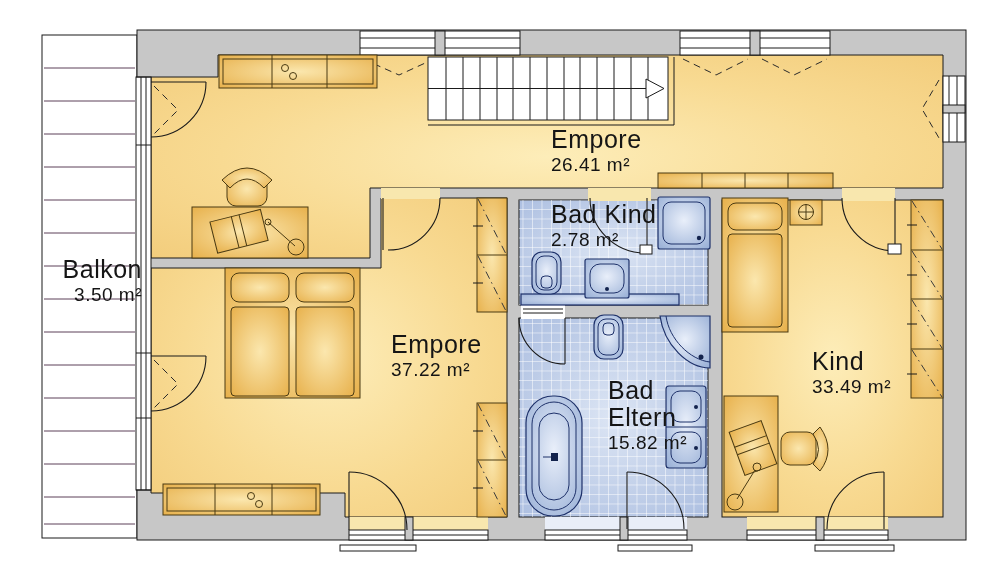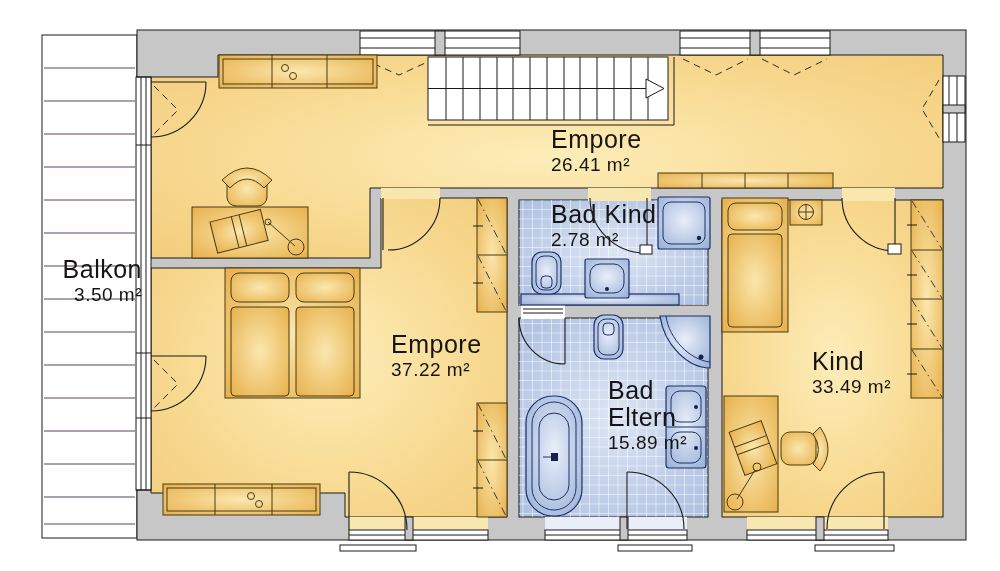--- a/index.html
+++ b/index.html
@@ -316,19 +316,19 @@
   <div class="room-label" style="left:535px;top:201px;width:130px;margin-left:16px;">
     <div class="rname">Bad Kind</div>
     <div class="rarea">2.78 m²</div>
   </div>
   <div class="room-label" style="left:391px;top:331px;width:100px;">
     <div class="rname">Empore</div>
     <div class="rarea">37.22 m²</div>
   </div>
   <div class="room-label" style="left:608px;top:377px;width:80px;">
     <div class="rname">Bad Eltern</div>
-    <div class="rarea">15.89 m²</div>
+    <div class="rarea">15.82 m²</div>
   </div>
   <div class="room-label" style="left:812px;top:348px;width:100px;">
     <div class="rname">Kind</div>
     <div class="rarea">33.49 m²</div>
   </div>
 </div>
 
 </body></html>

